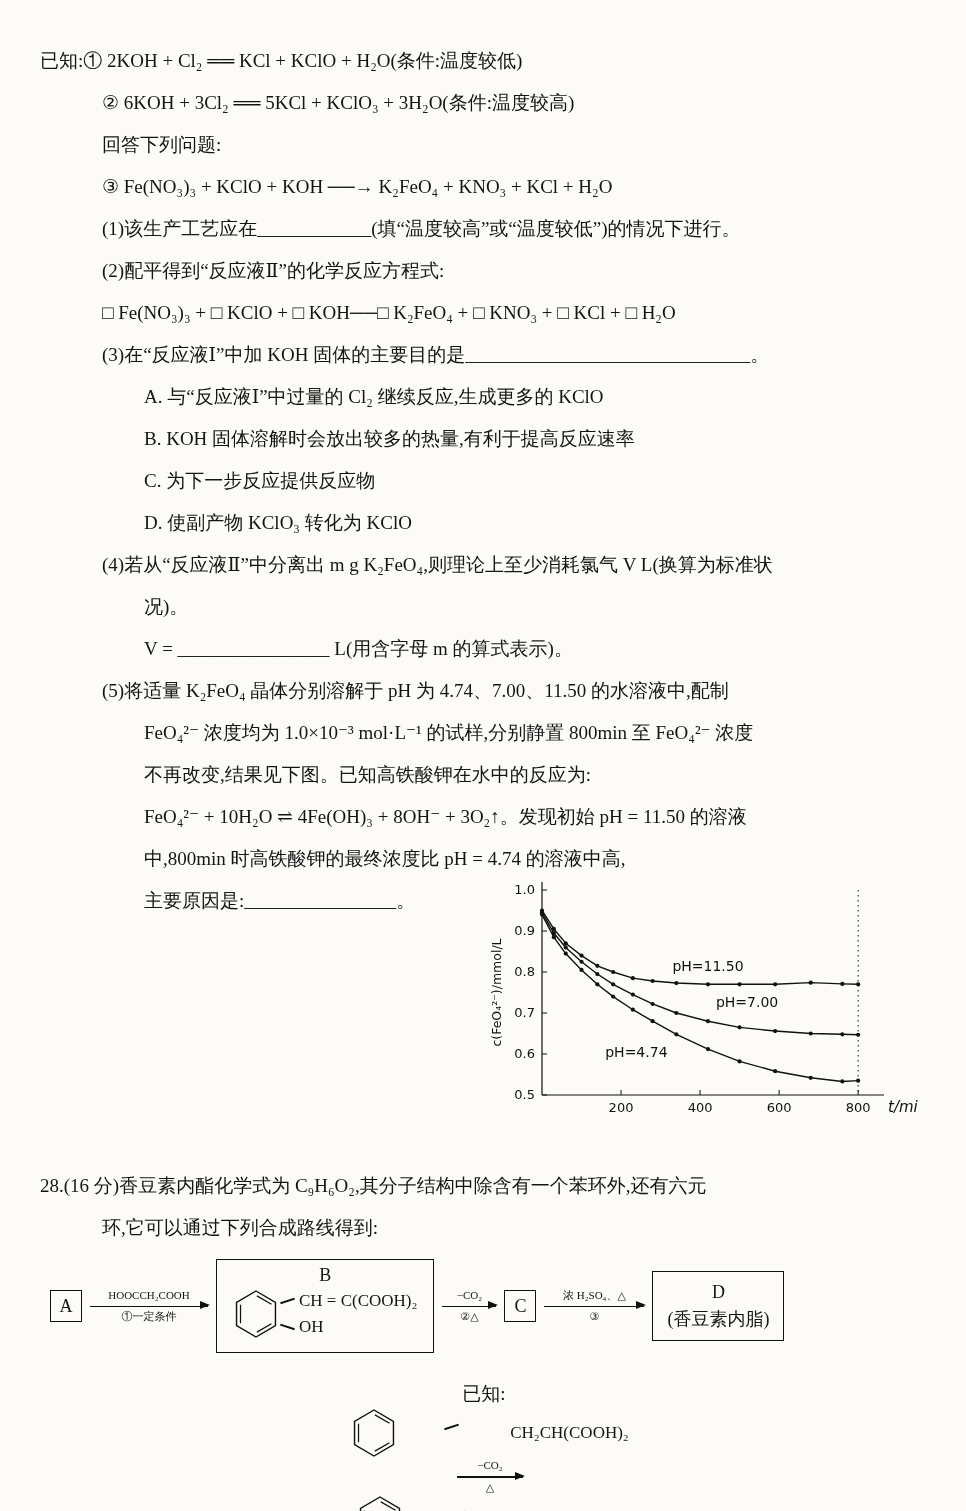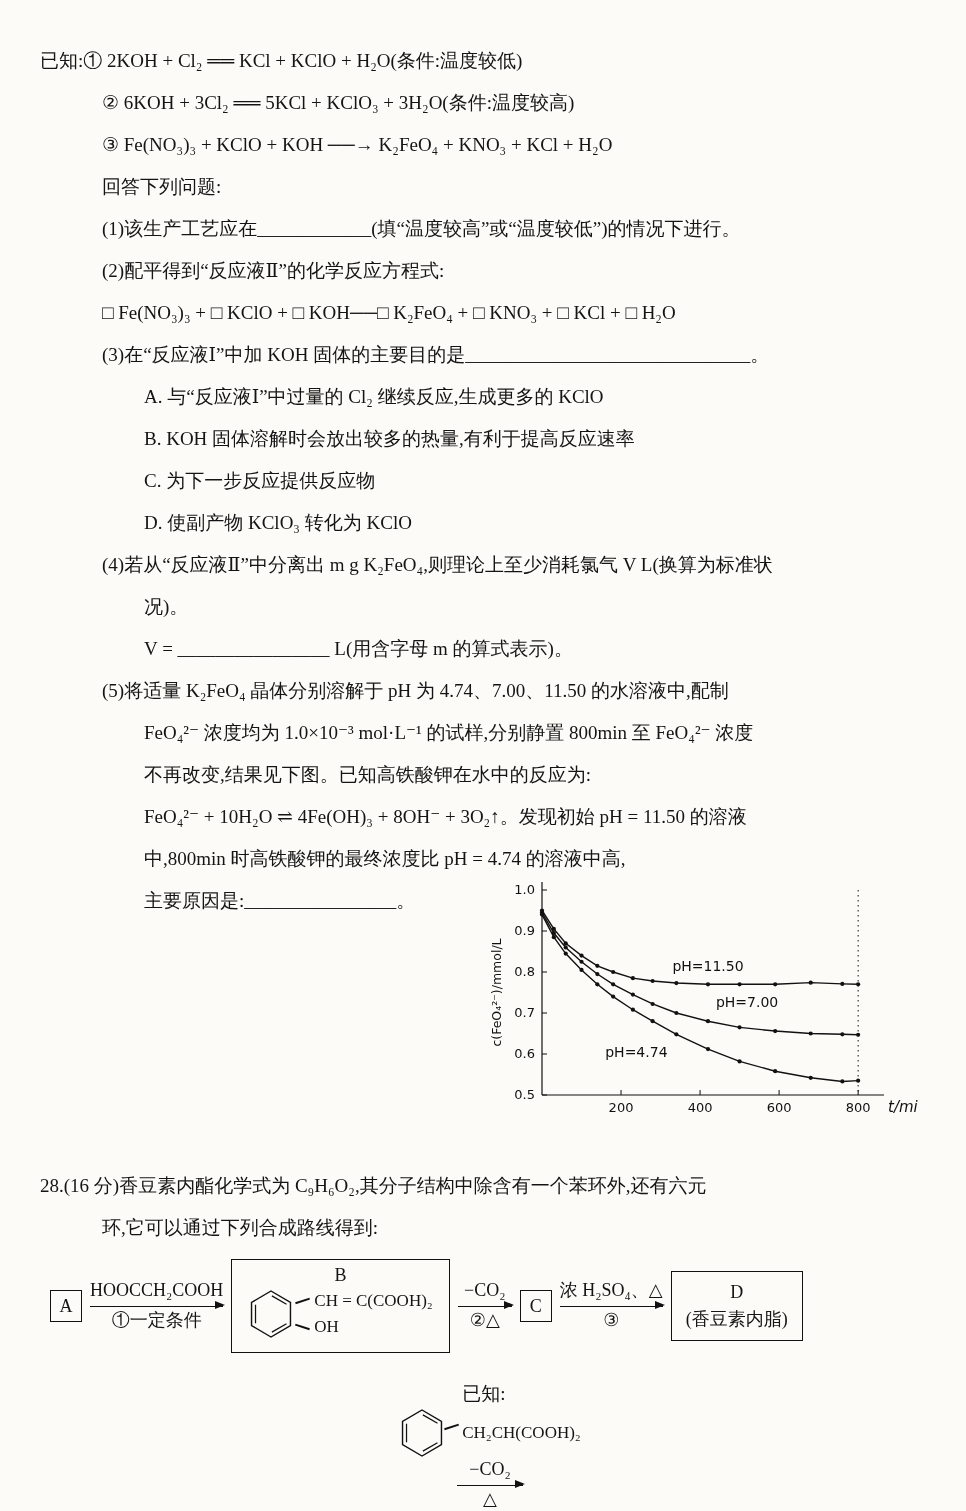--- a/index.html
+++ b/index.html
@@ -16,21 +16,21 @@
   .chart-row{display:flex;align-items:flex-start;}
   .chart-row .reason{flex:0 0 auto;}
   .chart{margin-left:auto;margin-right:10px;margin-top:-16px;flex:0 0 auto;}
   .chart text{font-family:"DejaVu Sans",sans-serif;fill:#111;}
   .q28{margin-top:46px;}
   
   .route{display:flex;align-items:center;margin:20px 0 0 10px;}
   .cbox{width:30px;height:30px;border:1.5px solid #111;display:flex;align-items:center;
         justify-content:center;font-size:18px;flex:0 0 auto;background:#fcfbf8;}
   .rxn-arrow{display:flex;flex-direction:column;align-items:center;margin:0 8px;
-             font-size:18px;line-height:1.2;flex:0 0 auto;}
+             font-size:11px;line-height:1.2;flex:0 0 auto;}
   .rxn-arrow .shaft{position:relative;height:1.5px;background:#111;align-self:stretch;margin:4px 0 3px;}
   .rxn-arrow .shaft::after{content:"";position:absolute;right:-2px;top:-4.5px;
       border-left:10px solid #111;border-top:4.5px solid transparent;border-bottom:4.5px solid transparent;}
   .a1 .shaft{min-width:118px;}
   .a2 .shaft{min-width:54px;}
   .a3 .shaft{min-width:100px;}
   .ak .shaft{min-width:66px;}
   .bbox{border:1.5px solid #111;padding:5px 16px 12px;display:flex;flex-direction:column;
         align-items:center;flex:0 0 auto;}
   .blabel{font-size:18px;margin-bottom:2px;}
@@ -38,33 +38,33 @@
   .benzene{width:46px;height:52px;flex:0 0 auto;}
   .subs{display:flex;flex-direction:column;justify-content:center;margin-left:1px;font-size:17px;}
   .subrow{display:flex;align-items:center;height:26px;white-space:nowrap;}
   .bond{width:15px;height:1.5px;background:#111;margin-right:4px;flex:0 0 auto;}
   .bond.up{transform:rotate(-18deg);}
   .bond.down{transform:rotate(18deg);}
   .dbox{border:1.5px solid #111;padding:7px 14px;text-align:center;font-size:18px;
         line-height:1.5;flex:0 0 auto;}
   .known{display:flex;align-items:center;margin:28px 0 16px 12px;font-size:19px;flex-direction:column;}
   .klabel{margin-right:12px;}
-  .mol{display:flex;align-items:center;font-size:17px;white-space:nowrap;}
+  .mol{display:flex;align-items:center;font-size:17px;white-space:nowrap;gap:48px;}
   .mol .bond{transform:rotate(-18deg);margin:0 3px 12px -1px;}
   .footer{text-align:left;font-size:17px;margin:26px 0 0 0;}
 </style>
 </head>
 <body>
 
 <div class="page">
 
   <p class="ln ind0">已知:①  2KOH + Cl₂ ══ KCl + KClO + H₂O(条件:温度较低)</p>
   <p class="ln ind1">②  6KOH + 3Cl₂ ══ 5KCl + KClO₃ + 3H₂O(条件:温度较高)</p>
+  <p class="ln ind1">回答下列问题:</p>
   <p class="ln ind1">③  Fe(NO₃)₃ + KClO + KOH ──→ K₂FeO₄ + KNO₃ + KCl + H₂O</p>
-  <p class="ln ind1">回答下列问题:</p>
   <p class="ln ind1">(1)该生产工艺应在____________(填“温度较高”或“温度较低”)的情况下进行。</p>
   <p class="ln ind1">(2)配平得到“反应液Ⅱ”的化学反应方程式:</p>
   <p class="ln ind1">□ Fe(NO₃)₃ + □ KClO + □ KOH──□ K₂FeO₄ + □ KNO₃ + □ KCl + □ H₂O</p>
   <p class="ln ind1">(3)在“反应液Ⅰ”中加 KOH 固体的主要目的是______________________________。</p>
   <p class="ln ind2">A. 与“反应液Ⅰ”中过量的 Cl₂ 继续反应,生成更多的 KClO</p>
   <p class="ln ind2">B. KOH 固体溶解时会放出较多的热量,有利于提高反应速率</p>
   <p class="ln ind2">C. 为下一步反应提供反应物</p>
   <p class="ln ind2">D. 使副产物 KClO₃ 转化为 KClO</p>
   <p class="ln ind1">(4)若从“反应液Ⅱ”中分离出 m g K₂FeO₄,则理论上至少消耗氯气 V L(换算为标准状</p>
   <p class="ln ind2">况)。</p>

